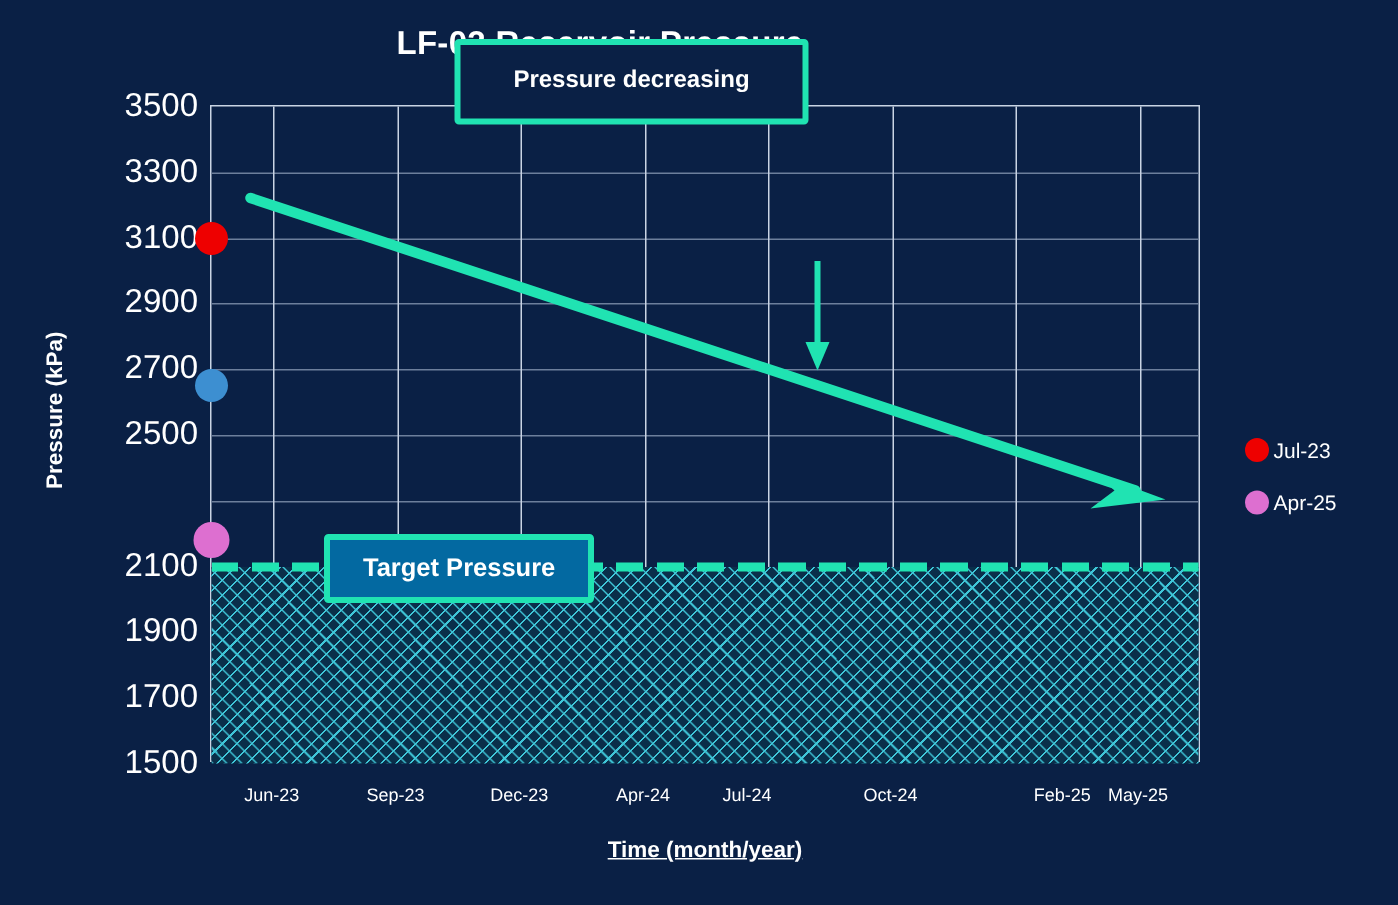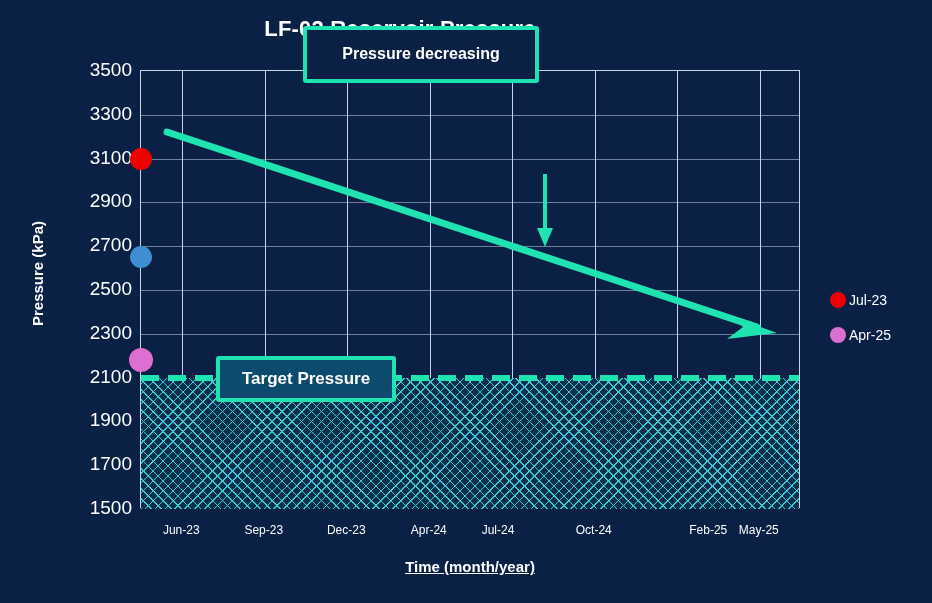--- a/index.html
+++ b/index.html
@@ -78,21 +78,21 @@
     background: #c9d4e4;
   }
 
   
   .y-tick {
     position: absolute;
     right: 0;
     width: 120px;
     text-align: right;
     color: #ffffff;
-    font-size: 19px;
+    font-size: 22px;
     transform: translateY(-50%);
   }
   #y-tick-layer {
     position: absolute;
     left: 0;
     top: 70px;
     width: 132px;
     height: 438px;
   }
   .x-tick {
@@ -154,21 +154,21 @@
     text-align: center;
     line-height: 1.45;
     padding: 12px 10px 14px;
   }
   #target-label-box {
     position: absolute;
     left: 216px;
     top: 356px;
     border: 4px solid #20e3b2;
     border-radius: 3px;
-    background: #0c4a6e;
+    background: #0369a1;
     color: #ffffff;
     font-size: 17px;
     font-weight: bold;
     text-align: left;
     padding: 9px 22px;
   }
 
   
   #legend {
     position: absolute;
@@ -211,21 +211,20 @@
   <div id="chart-title">LF-02 Reservoir Pressure</div>
 
   <div id="y-axis-title">Pressure (kPa)</div>
   <div id="x-axis-title">Time (month/year)</div>
 
   <div id="y-tick-layer">
       <div class="y-tick" style="top: 438px;">1500</div>
       <div class="y-tick" style="top: 394.2px;">1700</div>
       <div class="y-tick" style="top: 350.4px;">1900</div>
       <div class="y-tick" style="top: 306.6px;">2100</div>
-      <div class="y-tick" style="top: 262.8px;">2300</div>
       <div class="y-tick" style="top: 219px;">2500</div>
       <div class="y-tick" style="top: 175.2px;">2700</div>
       <div class="y-tick" style="top: 131.4px;">2900</div>
       <div class="y-tick" style="top: 87.6px;">3100</div>
       <div class="y-tick" style="top: 43.8px;">3300</div>
       <div class="y-tick" style="top: 0px;">3500</div>
     </div>
   <div id="x-tick-layer">
       <div class="x-tick" style="left: 41.25px;">Jun-23</div>
       <div class="x-tick" style="left: 123.75px;">Sep-23</div>

